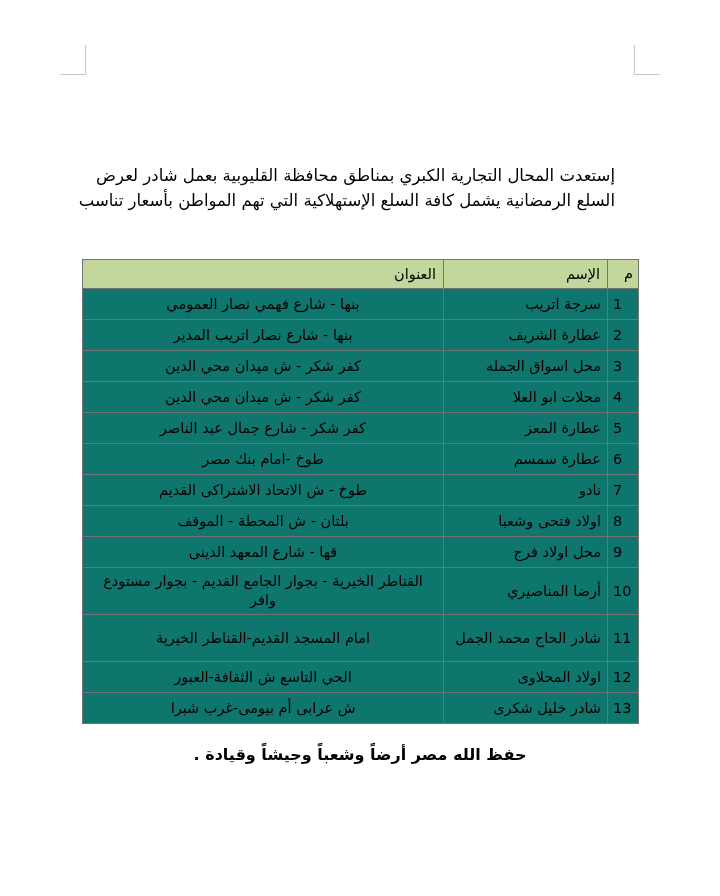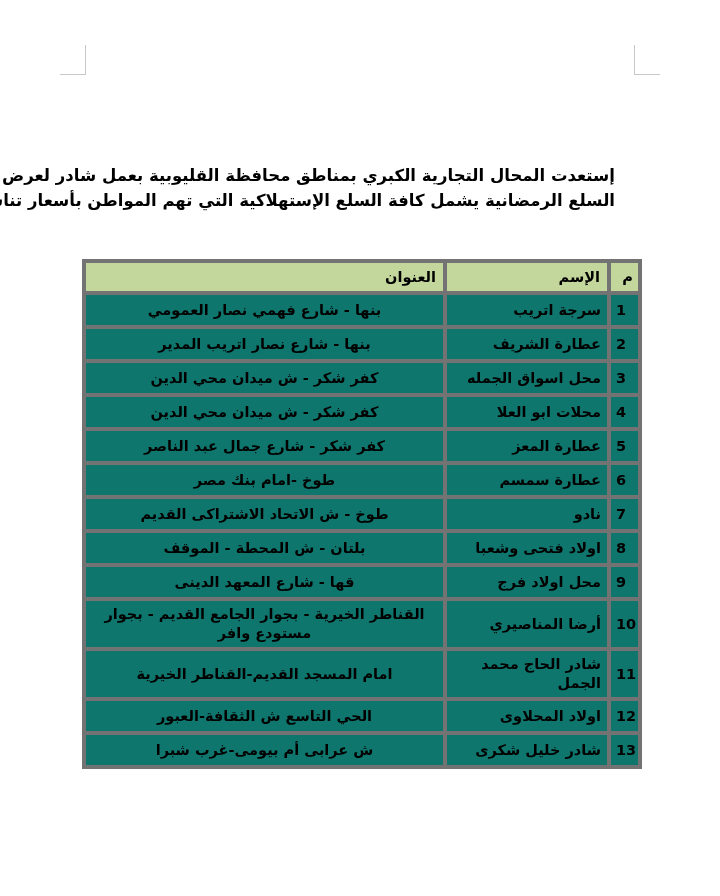--- a/index.html
+++ b/index.html
@@ -84,21 +84,21 @@
     line-height: 1.3;
   }
 
   .intro-paragraph {
     position: absolute;
     top: 163px;
     left: 105px;
     width: 510px;
     text-align: center;
     font-size: 16.5px;
-    font-weight: 700;
+    font-weight: 400;
     line-height: 25px;
   }
   .intro-paragraph .ln {
     display: block;
     white-space: nowrap;
   }
 
   
   .shader-table {
     position: absolute;
@@ -108,24 +108,24 @@
     border-collapse: collapse;
     table-layout: fixed;
     direction: rtl;
   }
   .shader-table col.c-num  { width: 31px; }
   .shader-table col.c-name { width: 164px; }
   .shader-table col.c-addr { width: 361px; }
 
   .shader-table th,
   .shader-table td {
-    border: 4px solid #737373;
+    border: 1px solid #737373;
     padding: 0 6px;
     font-size: 14.5px;
-    font-weight: 700;
+    font-weight: 400;
     vertical-align: middle;
     line-height: 19px;
   }
 
   .shader-table thead th {
     background: #c3d69b;
     height: 26px;
     text-align: right;
     font-size: 14.5px;
     padding-top: 1px;
@@ -262,14 +262,15 @@
           <td class="cell-addr">الحي التاسع ش الثقافة-العبور</td>
         </tr>
         <tr>
           <td class="cell-num">13</td>
           <td class="cell-name">شادر خليل شكرى</td>
           <td class="cell-addr">ش عرابى أم بيومى-غرب شبرا</td>
         </tr>
       </tbody>
   </table>
 
+  <div class="closing-line">حفظ الله مصر أرضاً وشعباً وجيشاً وقيادة .</div>
 
 </div>
 
 </body></html>

